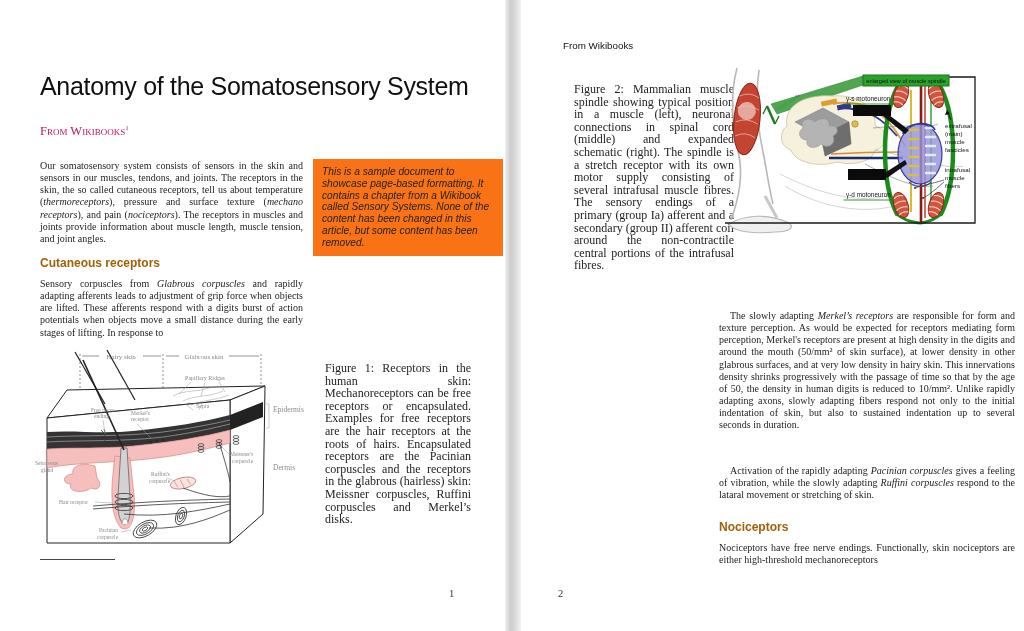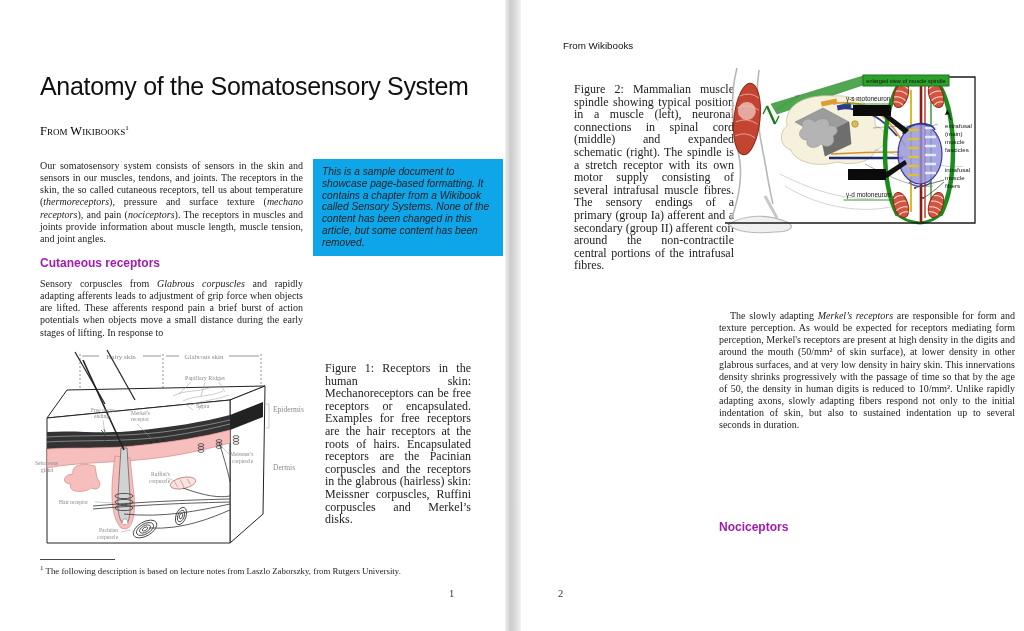--- a/index.html
+++ b/index.html
@@ -6,26 +6,26 @@
   .screen{position:relative;width:1024px;height:631px;background:#ffffff;overflow:hidden;
           font-family:"Liberation Serif",serif;color:#1c1c1c;}
   .page{position:absolute;top:0;height:631px;background:#ffffff;}
   .page-left{left:0;width:471px;}
   .page-right{left:521px;width:503px;}
   .page-gap{position:absolute;left:505px;top:0;width:16px;height:631px;
             background:linear-gradient(to right,#efefef 0%,#cccccc 35%,#d8d8d8 60%,#f3f3f3 100%);}
   .abs{position:absolute;}
   .doc-title{font-family:"Liberation Sans",sans-serif;font-size:25px;font-weight:500;
              letter-spacing:-0.3px;color:#101010;white-space:nowrap;}
-  .byline{font-variant:small-caps;font-size:12.5px;color:#000000;}
+  .byline{font-variant:small-caps;font-size:12.5px;color:#be185d;}
   .byline sup,.fnote sup{font-size:7px;}
   .body-par{font-size:10px;line-height:12.15px;text-align:justify;margin:0;}
   .indent{text-indent:11px;}
-  .sec-head{font-family:"Liberation Sans",sans-serif;font-size:12px;font-weight:700;color:#a21caf;margin:0;}
-  .pink-note{background:#0ea5e9;font-family:"Liberation Sans",sans-serif;font-style:italic;
+  .sec-head{font-family:"Liberation Sans",sans-serif;font-size:12px;font-weight:700;color:#a16207;margin:0;}
+  .pink-note{background:#f97316;font-family:"Liberation Sans",sans-serif;font-style:italic;
              font-size:10.2px;line-height:11.8px;padding:7px 9px;color:#222;}
   .fig-caption{font-size:12px;line-height:12.6px;text-align:justify;margin:12px;color:#222;}
   .fnote{font-size:8.8px;color:#1c1c1c;}
   .fnote-rule{border-top:1px solid #444;width:75px;height:0;}
   .pagenum{font-size:10.5px;color:#333;}
   .rp-header{font-family:"Liberation Sans",sans-serif;font-size:9.8px;color:#111;}
   svg text{user-select:none;}
   .f1-lab{font-family:"Liberation Serif",serif;fill:#8a8a8a;}
   .f2-lab{font-family:"Liberation Sans",sans-serif;fill:#111;}
 </style>
@@ -44,21 +44,21 @@
 
     <p class="abs body-par" style="left:40px;top:160px;width:263px;">
       <span>Our somatosensory system consists of sensors in the skin and sensors in our muscles, tendons, and joints. The receptors in the skin, the so called cutaneous receptors, tell us about temperature (</span><em>thermoreceptors</em><span>), pressure and surface texture (</span><em>mechano receptors</em><span>), and pain (</span><em>nociceptors</em><span>). The receptors in muscles and joints provide information about muscle length, muscle tension, and joint angles.</span>
     </p>
 
     <div class="abs pink-note" style="left:313px;top:159px;width:172px;">This is a sample document to showcase page-based formatting. It contains a chapter from a Wikibook called Sensory Systems. None of the content has been changed in this article, but some content has been removed.</div>
 
     <h2 class="abs sec-head" style="left:40px;top:256px;">Cutaneous receptors</h2>
 
     <p class="abs body-par" style="left:40px;top:278px;width:263px;">
-      <span>Sensory corpuscles from </span><em>Glabrous corpuscles</em><span> and rapidly adapting afferents leads to adjustment of grip force when objects are lifted. These afferents respond pain a brief burst of action potentials when objects move a small distance during the early stages of lifting. In response to</span>
+      <span>Sensory corpuscles from </span><em>Glabrous corpuscles</em><span> and rapidly adapting afferents leads to adjustment of grip force when objects are lifted. These afferents respond with a digits burst of action potentials when objects move a small distance during the early stages of lifting. In response to</span>
     </p>
 
     <svg class="abs" style="left:33px;top:346px;" width="272" height="212" viewBox="0 0 272 212">
 
       <g stroke="#666" stroke-width="0.7">
         <path d="M47,8 V62" stroke-dasharray="2,2" fill="none"></path>
         <path d="M130,8 V52" stroke-dasharray="2,2" fill="none"></path>
         <path d="M228,8 V42" stroke-dasharray="2,2" fill="none"></path>
         <path d="M49,10 H66 M110,10 H128" fill="none"></path>
         <path d="M133,10 H146 M196,10 H226" fill="none"></path>
@@ -179,24 +179,20 @@
       <text class="f1-lab" x="118" y="130" font-size="5.5" fill="#555">Ruffini's</text>
       <text class="f1-lab" x="116" y="137" font-size="5.5" fill="#555">corpuscle</text>
       <text class="f1-lab" x="26" y="158" font-size="5.5" fill="#555">Hair receptor</text>
       <text class="f1-lab" x="66" y="186" font-size="5.5" fill="#555">Pacinian</text>
       <text class="f1-lab" x="64" y="193" font-size="5.5" fill="#555">corpuscle</text>
     </svg>
 
     <p class="abs fig-caption" style="left:313px;top:350px;width:146px;">Figure 1:  Receptors in the human skin: Mechanoreceptors can be free receptors or encapsulated. Examples for free receptors are the hair receptors at the roots of hairs. Encapsulated receptors are the Pacinian corpuscles and the receptors in the glabrous (hairless) skin: Meissner corpuscles, Ruffini corpuscles and Merkel’s disks.</p>
 
     <div class="abs fnote-rule" style="left:40px;top:559px;"></div>
-    <div class="abs fnote" style="left:40px;top:564px;width:440px;">
-      <sup>1</sup>
-      <span>The following description is based on lecture notes from Laszlo Zaborszky, from Rutgers University.</span>
-    </div>
 
     <div class="abs pagenum" style="left:449px;top:588px;">1</div>
   </div>
 
   <div class="page-gap"></div>
 
   <div class="page page-right">
 
     <div class="abs rp-header" style="left:42px;top:40px;">From Wikibooks</div>
 
@@ -334,19 +330,23 @@
       <text class="f2-lab" x="220" y="108" font-size="6.2">intrafusal</text>
       <text class="f2-lab" x="220" y="116" font-size="6.2">muscle</text>
       <text class="f2-lab" x="220" y="124" font-size="6.2">fibers</text>
     </svg>
 
 
     <p class="abs body-par indent" style="left:198px;top:310px;width:296px;">
       <span>The slowly adapting </span><em>Merkel’s receptors</em><span> are responsible for form and texture perception. As would be expected for receptors mediating form perception, Merkel's receptors are present at high density in the digits and around the mouth (50/mm² of skin surface), at lower density in other glabrous surfaces, and at very low density in hairy skin. This innervations density shrinks progressively with the passage of time so that by the age of 50, the density in human digits is reduced to 10/mm². Unlike rapidly adapting axons, slowly adapting fibers respond not only to the initial indentation of skin, but also to sustained indentation up to several seconds in duration.</span>
     </p>
 
+    <p class="abs body-par indent" style="left:198px;top:465px;width:296px;">
+      <span>Activation of the rapidly adapting </span><em>Pacinian corpuscles</em><span> gives a feeling of vibration, while the slowly adapting </span><em>Ruffini corpuscles</em><span> respond to the lataral movement or stretching of skin.</span>
+    </p>
 
     <h2 class="abs sec-head" style="left:198px;top:520px;">Nociceptors</h2>
 
+    <p class="abs body-par" style="left:198px;top:542px;width:296px;">Nociceptors have free nerve endings. Functionally, skin nociceptors are either high-threshold mechanoreceptors</p>
 
     <div class="abs pagenum" style="left:37px;top:588px;">2</div>
   </div>
 </div>
 
 </body></html>

